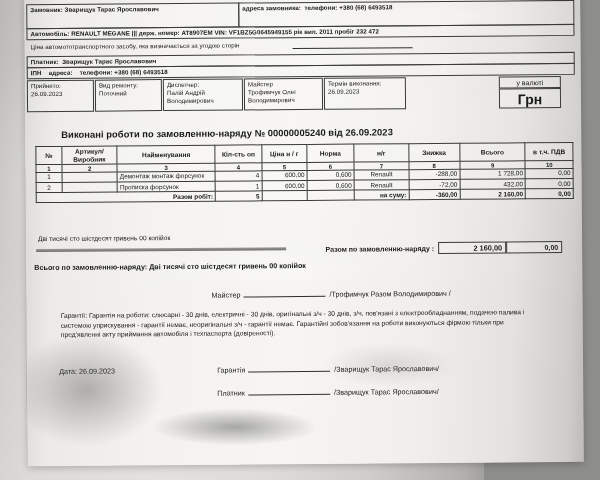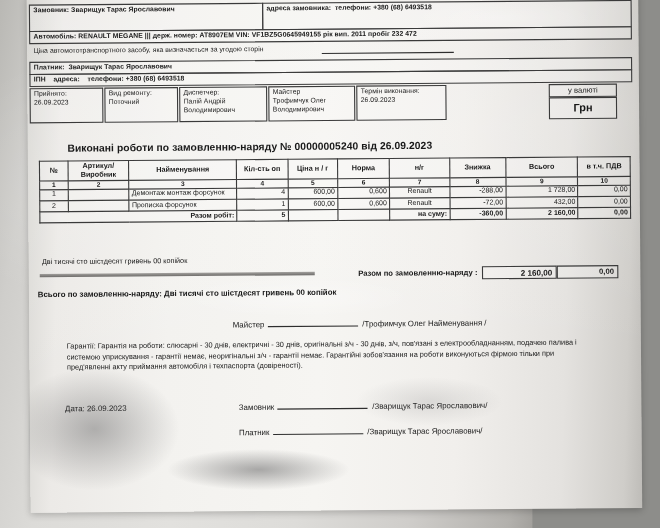--- a/index.html
+++ b/index.html
@@ -104,21 +104,21 @@
   #bx-master { left: 217px; top: 0; width: 79px; height: 32px; }
   #bx-term { left: 297px; top: 0; width: 82px; height: 32px; }
   #bx-status { left: 380px; top: 0; width: 85px; height: 32px; background: rgba(255,255,255,0.5); }
   #bx-currency-label { left: 472px; top: 0; width: 62px; height: 12px; }
   #bx-currency-value { left: 472px; top: 12px; width: 62px; height: 20px; }
   #status-text {
     font-size: 9px; font-weight: bold; text-align: center;
     width: 100%; line-height: 32px;
   }
   #currency-label-text { font-size: 7px; text-align: center; line-height: 12px; }
-  #currency-value-text { font-size: 10px; font-weight: bold; text-align: center; line-height: 20px; }
+  #currency-value-text { font-size: 14px; font-weight: bold; text-align: center; line-height: 20px; }
 
   
   #works-title {
     left: 36px; top: 133px; width: 470px;
     font-size: 9.4px; font-weight: bold; letter-spacing: 0.05px;
   }
 
   
   #tbl {
     left: 10px; top: 150px; width: 538px;
@@ -345,31 +345,31 @@
     <div class="abs bx" id="bx-total-sum">
       <div id="total-sum-text">2 160,00</div>
     </div>
     <div class="abs bx" id="bx-total-vat">
       <div id="total-vat-text">0,00</div>
     </div>
 
     <div class="abs" id="grand-total-words">Всього по замовленню-наряду: Дві тисячі сто шістдесят гривень 00 копійок</div>
 
     <div class="abs" id="master-sign">
-      <span class="lbl">Майстер</span><span class="line"></span><span>/Трофимчук Олег Найменування /</span>
+      <span class="lbl">Майстер</span><span class="line"></span><span>/Трофимчук Разом Володимирович /</span>
     </div>
 
     <div class="abs" id="guarantee">Гарантії: Гарантія на роботи: слюсарні - 30 днів, електричні - 30 днів, оригінальні з/ч - 30 днів, з/ч, пов'язані з електрообладнанням, подачею палива і системою уприскування - гарантії немає, неоригінальні з/ч - гарантії немає. Гарантійні зобов'язання на роботи виконуються фірмою тільки при пред'явленні акту приймання автомобіля і техпаспорта (довіреності).</div>
 
     <div class="abs" id="date-line">
       <span>Дата:</span>
       <span>26.09.2023</span>
     </div>
     <div class="abs" id="customer-sign">
-      <span>Замовник</span><span class="sig-line"></span><span>/Зварищук Тарас Ярославович/</span>
+      <span>Гарантія</span><span class="sig-line"></span><span>/Зварищук Тарас Ярославович/</span>
     </div>
     <div class="abs" id="payer-sign">
       <span>Платник</span><span class="sig-line"></span><span>/Зварищук Тарас Ярославович/</span>
     </div>
 
   </div>
 
   <div class="smudge" id="smudge-left"></div>
   <div class="smudge" id="smudge-bottom"></div>
   <div class="smudge" id="smudge-mid"></div>

